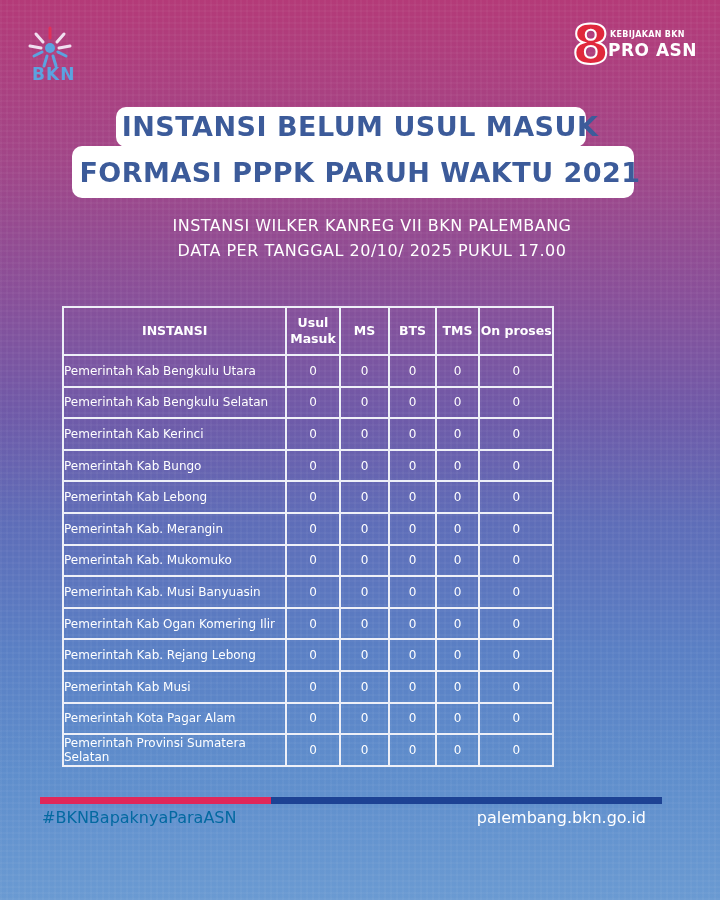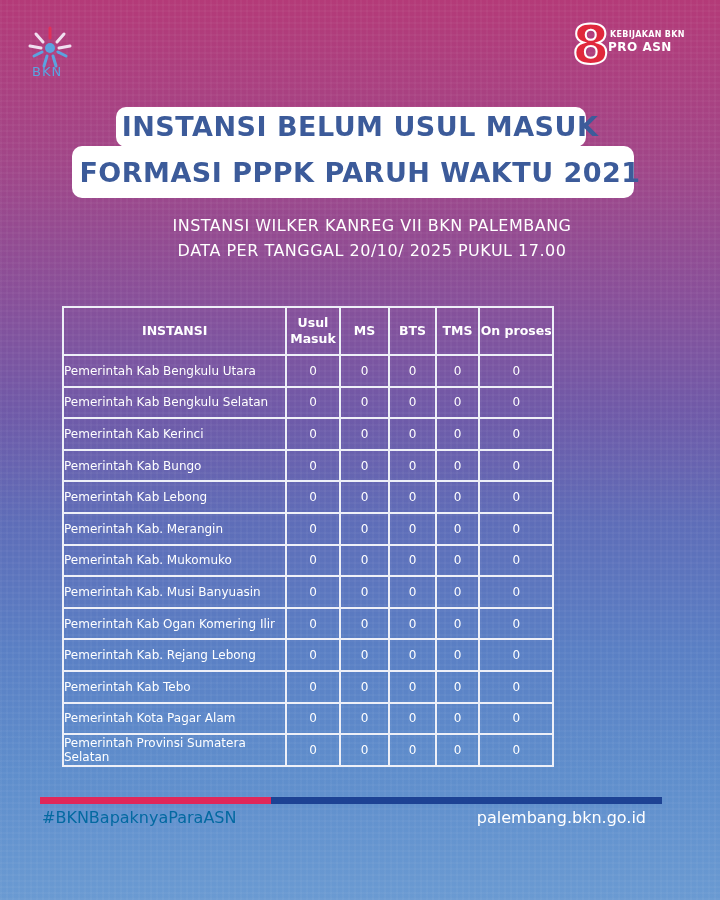--- a/index.html
+++ b/index.html
@@ -14,38 +14,38 @@
     background-image:
       repeating-linear-gradient(0deg, rgba(255,255,255,0.03) 0 2px, transparent 2px 6px),
       repeating-linear-gradient(90deg, rgba(255,255,255,0.03) 0 2px, transparent 2px 6px);
     pointer-events: none;
   }
   .logo-bkn {
     position: absolute; left: 26px; top: 16px; width: 48px; height: 64px;
   }
   .logo-bkn-text {
     position: absolute; left: 32px; top: 64px;
-    font-family: "DejaVu Sans", sans-serif; font-weight: normal; font-size: 13px;
+    font-family: "DejaVu Sans", sans-serif; font-weight: bold; font-size: 17px;
     color: #5ba3e0; letter-spacing: 1px;
   }
   .logo-8 {
     position: absolute; right: 20px; top: 22px; width: 130px; height: 60px;
   }
   .logo-8 .eight {
     position: absolute; left: 2px; top: -4px;
     font-family: "DejaVu Sans", sans-serif; font-weight: bold; font-size: 54px;
     color: #e0283c; -webkit-text-stroke: 2px #ffffff; line-height: 1;
   }
   .logo-8 .kb {
     position: absolute; left: 40px; top: 8px;
     font-size: 8px; color: #ffffff; font-weight: bold; letter-spacing: 0.3px;
   }
   .logo-8 .pro {
     position: absolute; left: 38px; top: 18px;
-    font-size: 12px; color: #ffffff; font-weight: bold; letter-spacing: 0.5px;
+    font-size: 17px; color: #ffffff; font-weight: bold; letter-spacing: 0.5px;
   }
   .title-box {
     position: absolute; left: 116px; top: 107px; width: 470px; height: 40px;
     background: #ffffff; border-radius: 10px;
   }
   .title-box-2 {
     position: absolute; left: 72px; top: 146px; width: 562px; height: 52px;
     background: #ffffff; border-radius: 10px;
   }
   .title-line {
@@ -221,21 +221,21 @@
     </tr>
     <tr>
       <td class="name">Pemerintah Kab. Rejang Lebong</td>
       <td>0</td>
       <td>0</td>
       <td>0</td>
       <td>0</td>
       <td>0</td>
     </tr>
     <tr>
-      <td class="name">Pemerintah Kab Tebo</td>
+      <td class="name">Pemerintah Kab Musi</td>
       <td>0</td>
       <td>0</td>
       <td>0</td>
       <td>0</td>
       <td>0</td>
     </tr>
     <tr>
       <td class="name">Pemerintah Kota Pagar Alam</td>
       <td>0</td>
       <td>0</td>

